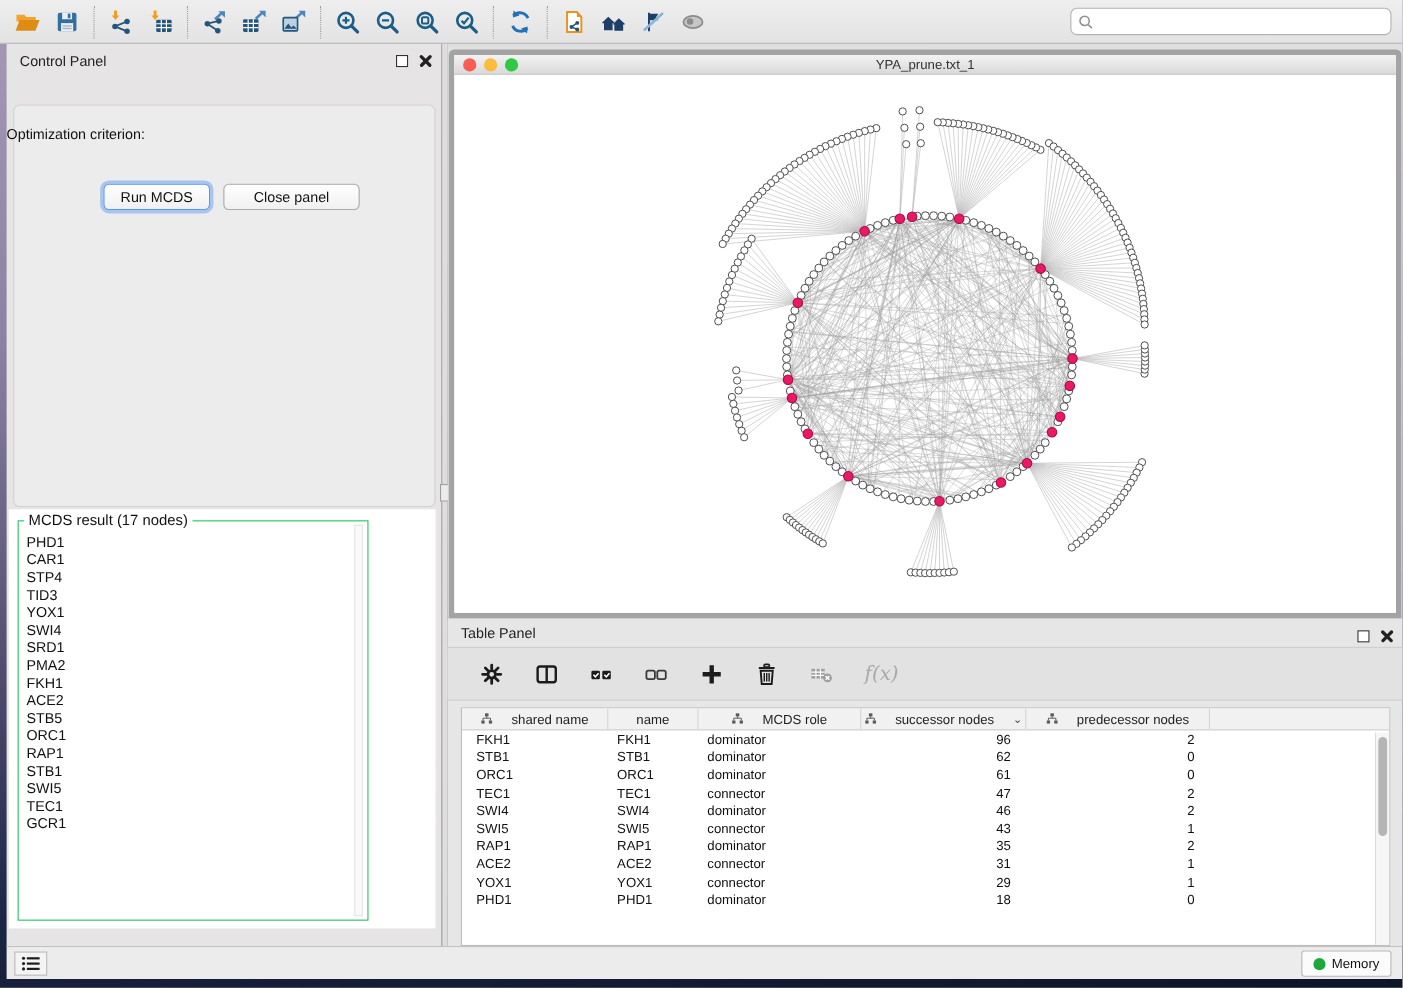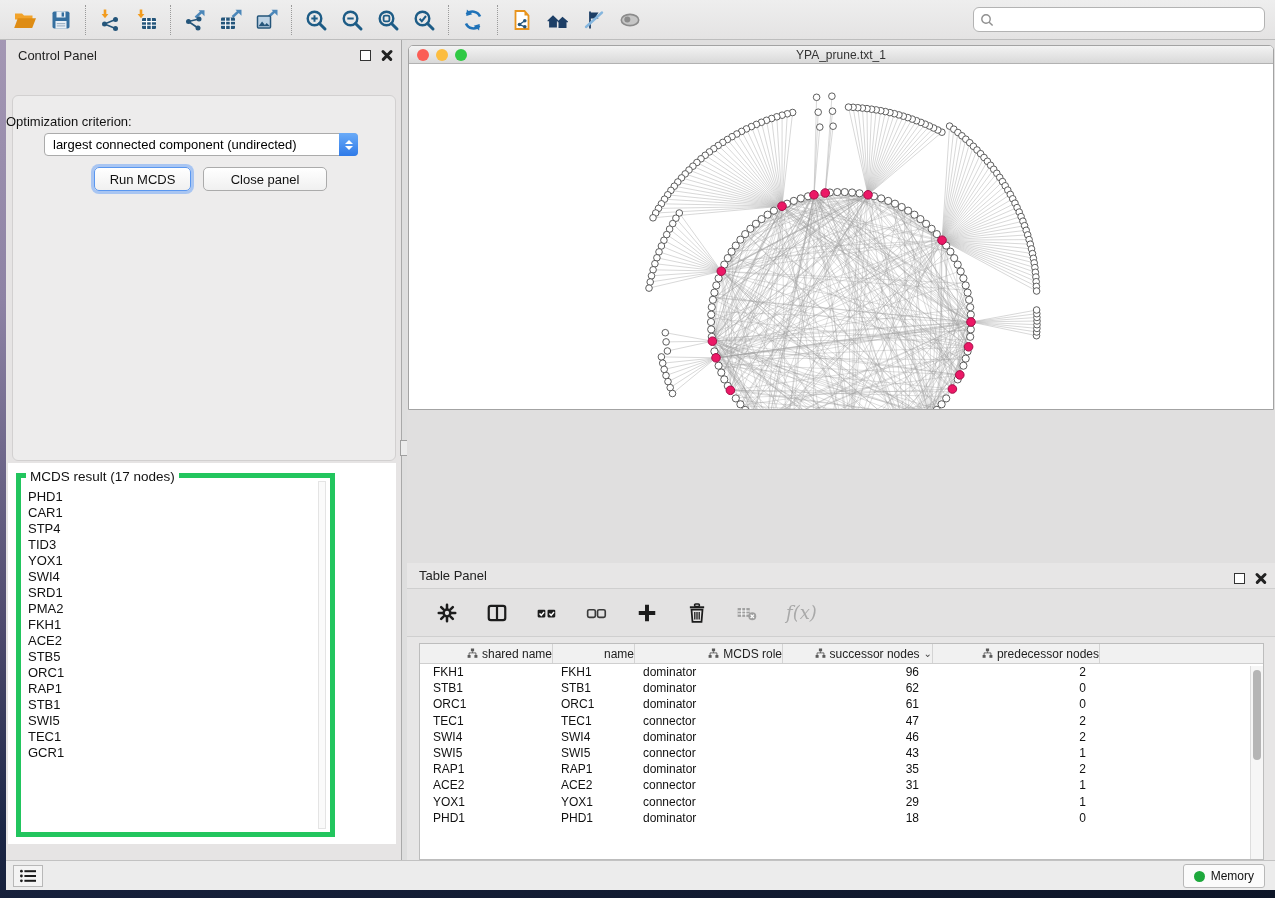--- a/index.html
+++ b/index.html
@@ -57,37 +57,37 @@
   .dd-up { border-bottom:4px solid #fff; } .dd-down { border-top:4px solid #fff; }
   .btn { height:24px; padding:0 14px; background:linear-gradient(#ffffff,#f0f0f0);
     border:1px solid #ababab; border-radius:5px; font-size:13px; color:#111;
     font-family:"Liberation Sans",sans-serif; }
   .btn-run { position:absolute; left:88px; top:127px; width:97px;
     border-color:#5a97ef; box-shadow:0 0 0 3px rgba(112,166,248,.55); }
   .btn-close { position:absolute; left:197px; top:127px; width:124px; }
 
   .result-area { position:absolute; left:2px; top:423px; width:388px; height:381px; background:#fff; }
   .groupbox { position:absolute; left:8px; top:10px; width:319px; height:364px;
-    border:5px solid #22c55e; }
+    border:1px solid #22c55e; }
   .group-legend { position:absolute; top:-9px; left:5px; background:#fff; padding:0 4px;
     font-size:13.5px; color:#111; }
   .mcds-list { position:absolute; left:7px; top:11px; font-size:13px; color:#111; line-height:16px; }
   .list-track { position:absolute; right:4px; top:3px; bottom:3px; width:8px;
     background:#fafafa; border:1px solid #e4e4e4; }
 
   
   .vsplit { position:absolute; left:402px; top:40px; width:5px; height:820px; background:#dedede; }
   .vsplit-handle { position:absolute; left:-2px; top:400px; width:9px; height:16px;
     background:#ececec; border:1px solid #9f9f9f; }
 
   
   .right { position:absolute; left:407px; top:40px; right:0; height:820px; background:#e0dfdf; }
 
-  .netwin { position:absolute; top:5px; left:1px; right:1px; height:365px;
-    border:1px solid #a3a3a3; border-radius:5px 5px 0 0; background:#fff; overflow:hidden; }
+  .netwin { position:absolute; top:5px; left:1px; right:1px; height:517px;
+    border:5px solid #a3a3a3; border-radius:5px 5px 0 0; background:#fff; overflow:hidden; }
   .net-titlebar { height:18px; background:linear-gradient(#f3f3f3,#d9d9d9);
     border-bottom:1px solid #b2b2b2; position:relative; display:flex; align-items:center; justify-content:center; }
   .net-title { font-size:12px; color:#333; }
   .lights { position:absolute; left:8px; top:3px; display:flex; gap:7px; }
   .light { width:12px; height:12px; border-radius:50%; }
   .net-canvas { position:relative; width:100%; height:497px; background:#fff; }
   .hsplit-handle { position:absolute; left:calc(50% - 9px); bottom:1px; width:16px; height:6px;
     background:#dcdcdc; border:1px solid #bdbdbd; }
 
   
@@ -97,21 +97,21 @@
     font-size:13px; color:#222; position:relative; }
   .ttoolbar { height:49px; background:#e3e2e2; border-top:1px solid #cfcfcf; border-bottom:1px solid #cfcfcf;
     display:flex; align-items:center; gap:17px; padding:0 18px; }
   .ttbtn { background:none; border:none; display:flex; align-items:center;margin-left:11px; }
   .ttbtn svg { width:22px; height:22px; }
   .fx { font-family:"DejaVu Serif", serif; font-style:italic; font-size:18px; color:#a9a9a9; }
   .tablebox { flex:1; margin:6px 11px 0 12px; background:#fff; border:1px solid #bdbdbd;
     position:relative; overflow:hidden; }
   .thead,.trow { display:grid; grid-template-columns:133px 82px 148px 150px 167px 1fr; }
   .thead { background:#f1f1f1; border-bottom:1px solid #cfcfcf; height:20px; }
-  .th { display:flex; align-items:center; justify-content:flex-end; gap:4px; font-size:12px; color:#222;
+  .th { display:flex; align-items:center; justify-content:center; gap:17px; font-size:12px; color:#222;
     border-right:1px solid #d4d4d4; overflow:hidden; }
   .th:last-child { border-right:none; }
   .th svg { flex:none; }
   .sort-chev { font-size:10px; color:#444; }
   .trow { height:16.2px; font-size:12px; color:#111; }
   .td { display:flex; align-items:center; padding:0 8px; white-space:nowrap; overflow:hidden; }
   .td.num { justify-content:flex-end; padding-right:14px; }
   .td.c0 { padding-left:13px; }
   .tscroll { position:absolute; top:22px; right:0; bottom:0; width:13px;
     background:#f6f6f6; border-left:1px solid #ddd; }
@@ -290,27 +290,20 @@
 <div class="left-strip"></div>
 
 <div class="cpanel">
   <div class="cpanel-title">Control Panel</div>
   <div class="win-btns">
     <div class="float-ico"></div>
     <div class="close-ico"></div>
   </div>
   <div class="cbox"></div>
   <div class="opt-label">Optimization criterion:</div>
-  <div class="dropdown">
-    <span class="dd-text">largest connected component (undirected)</span>
-    <span class="dd-stepper">
-        <i class="dd-up"></i>
-        <i class="dd-down"></i>
-      </span>
-  </div>
   <button class="btn btn-run">Run MCDS</button>
   <button class="btn btn-close">Close panel</button>
   <div class="result-area">
     <div class="groupbox">
       <div class="group-legend">MCDS result (17 nodes)</div>
       <div class="mcds-list" id="mcds-list">
           <div>PHD1</div>
           <div>CAR1</div>
           <div>STP4</div>
           <div>TID3</div>

